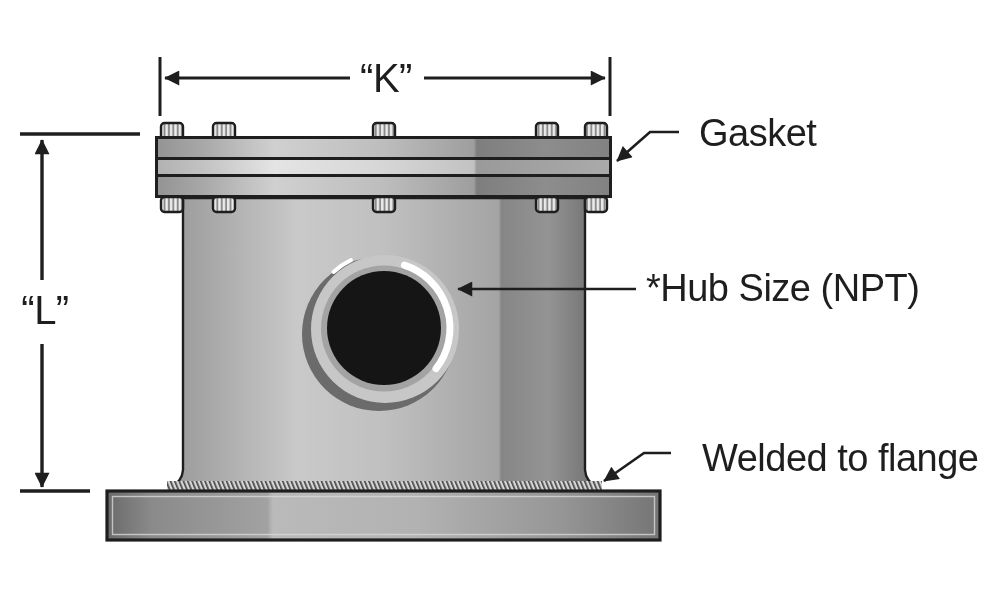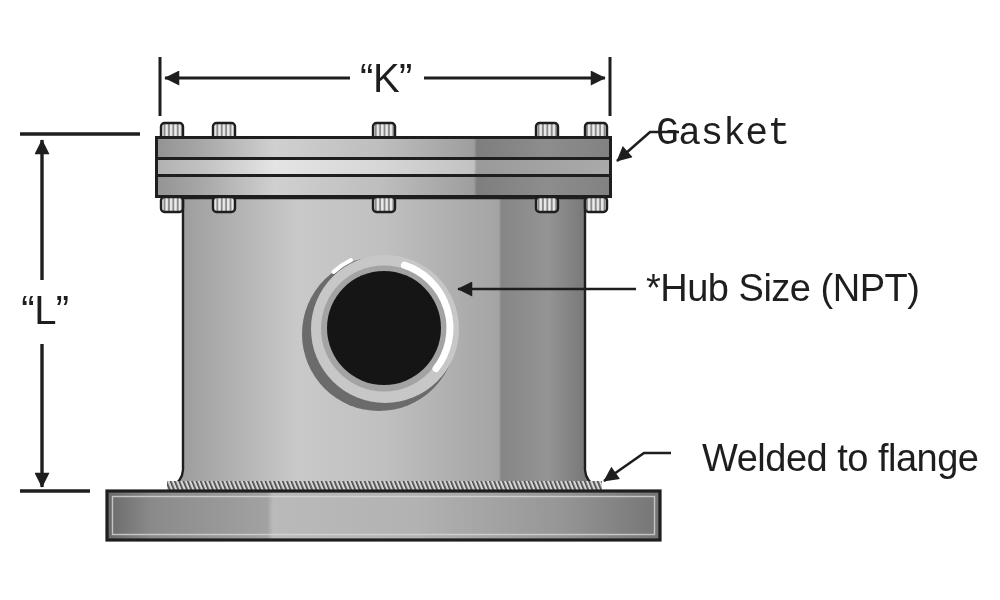--- a/index.html
+++ b/index.html
@@ -131,16 +131,16 @@
 
     <g stroke="#1e1e1e" stroke-width="2.6" fill="none">
       <polyline points="679,132 650,132 617,161" marker-end="url(#ah)"></polyline>
       <line x1="636" y1="289" x2="458" y2="289" marker-end="url(#ah)"></line>
       <polyline points="671,453 644,453 604,481" marker-end="url(#ah)"></polyline>
     </g>
   </svg>
 
   <div class="lbl dim" style="left:386px;top:78px;">“K”</div>
   <div class="lbl dim" style="left:45px;top:310px;">“L”</div>
-  <div class="lbl note" style="left:656px;top:133px;font-family:Liberation Mono, monospace;">Gasket</div>
+  <div class="lbl note" style="left:699px;top:133px;">Gasket</div>
   <div class="lbl note" style="left:646px;top:288px;">*Hub Size (NPT)</div>
   <div class="lbl note" style="left:692px;top:458px;margin-left:10px;">Welded to flange</div>
 </div>
 
 </body></html>

